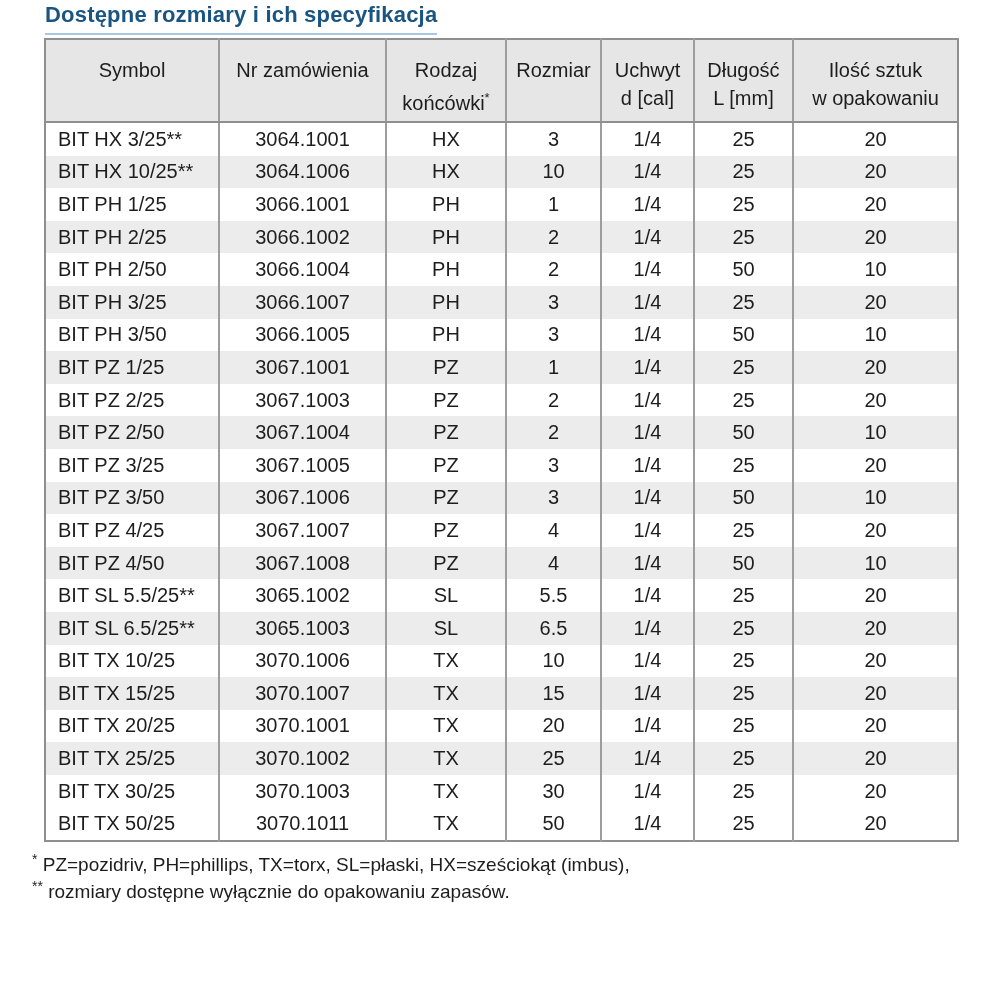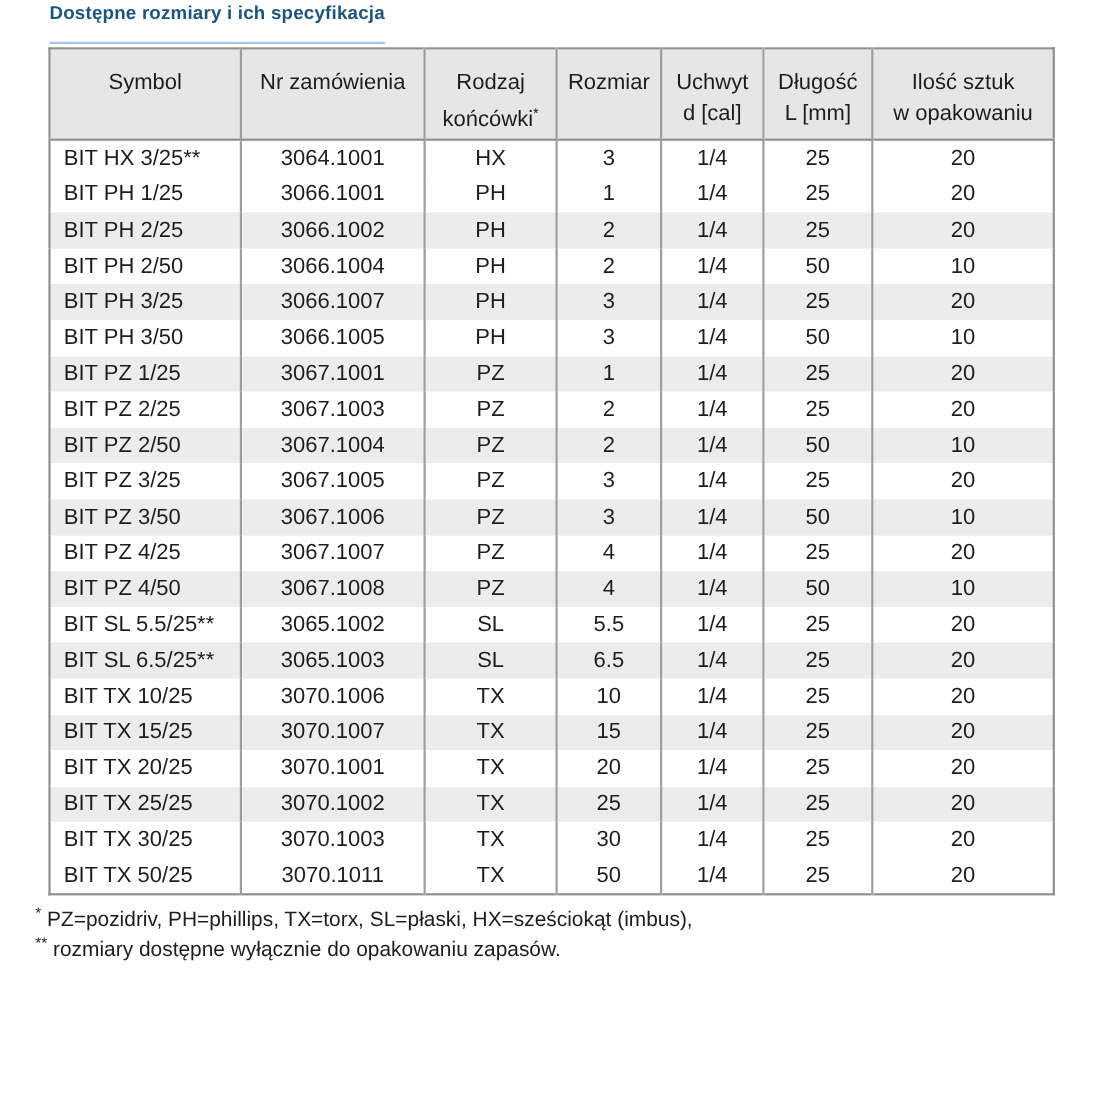--- a/index.html
+++ b/index.html
@@ -13,24 +13,24 @@
     width: 1000px;
     height: 1000px;
     box-sizing: border-box;
     padding: 2px 0 0 44px;
     overflow: hidden;
     background: #ffffff;
   }
   .title {
     display: inline-block;
     margin: 0 0 3px 1px;
-    font-size: 17px;
+    font-size: 22px;
     font-weight: bold;
     color: var(--title, #1a5582);
-    padding-bottom: 16px;
+    padding-bottom: 5px;
     border-bottom: 2px solid var(--title-underline, #a9c7e3);
     letter-spacing: 0.2px;
   }
   table.spec {
     border-collapse: collapse;
     table-layout: fixed;
     width: 913px;
     background: #ffffff;
     border: 2px solid var(--border, #8f8f8f);
   }
@@ -124,20 +124,29 @@
     <tbody id="tbody">
         <tr>
           <td class="col-symbol">BIT HX 3/25**</td>
           <td>3064.1001</td>
           <td>HX</td>
           <td>3</td>
           <td>1/4</td>
           <td>25</td>
           <td>20</td>
         </tr>
+        <tr class="stripe">
+          <td class="col-symbol">BIT HX 10/25**</td>
+          <td>3064.1006</td>
+          <td>HX</td>
+          <td>10</td>
+          <td>1/4</td>
+          <td>25</td>
+          <td>20</td>
+        </tr>
         <tr>
           <td class="col-symbol">BIT PH 1/25</td>
           <td>3066.1001</td>
           <td>PH</td>
           <td>1</td>
           <td>1/4</td>
           <td>25</td>
           <td>20</td>
         </tr>
         <tr class="stripe">

